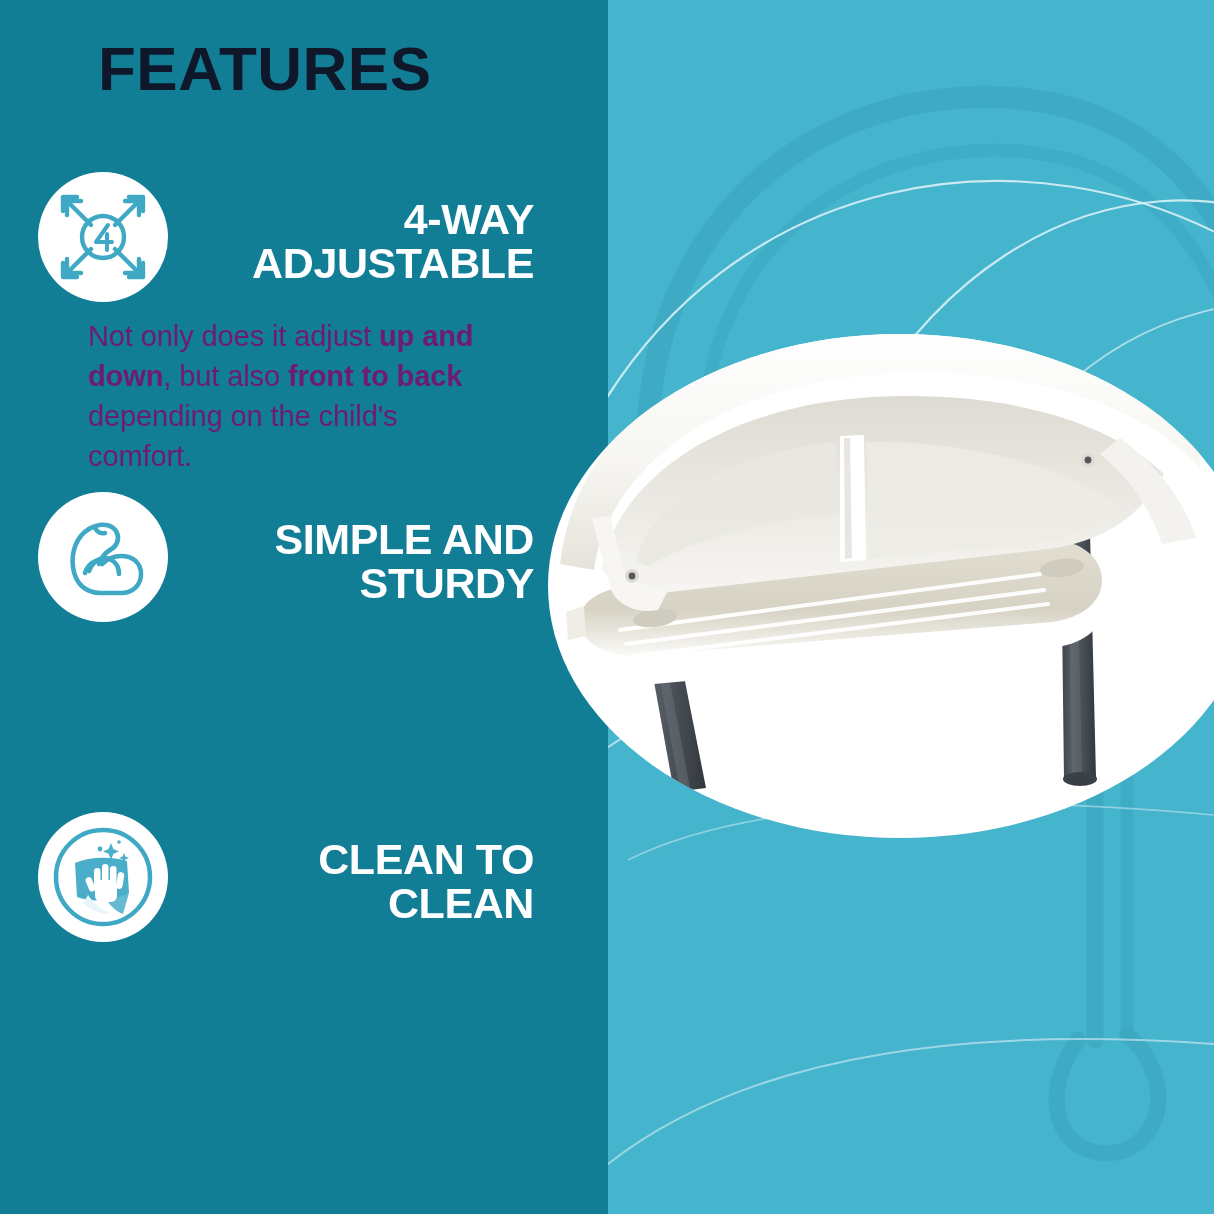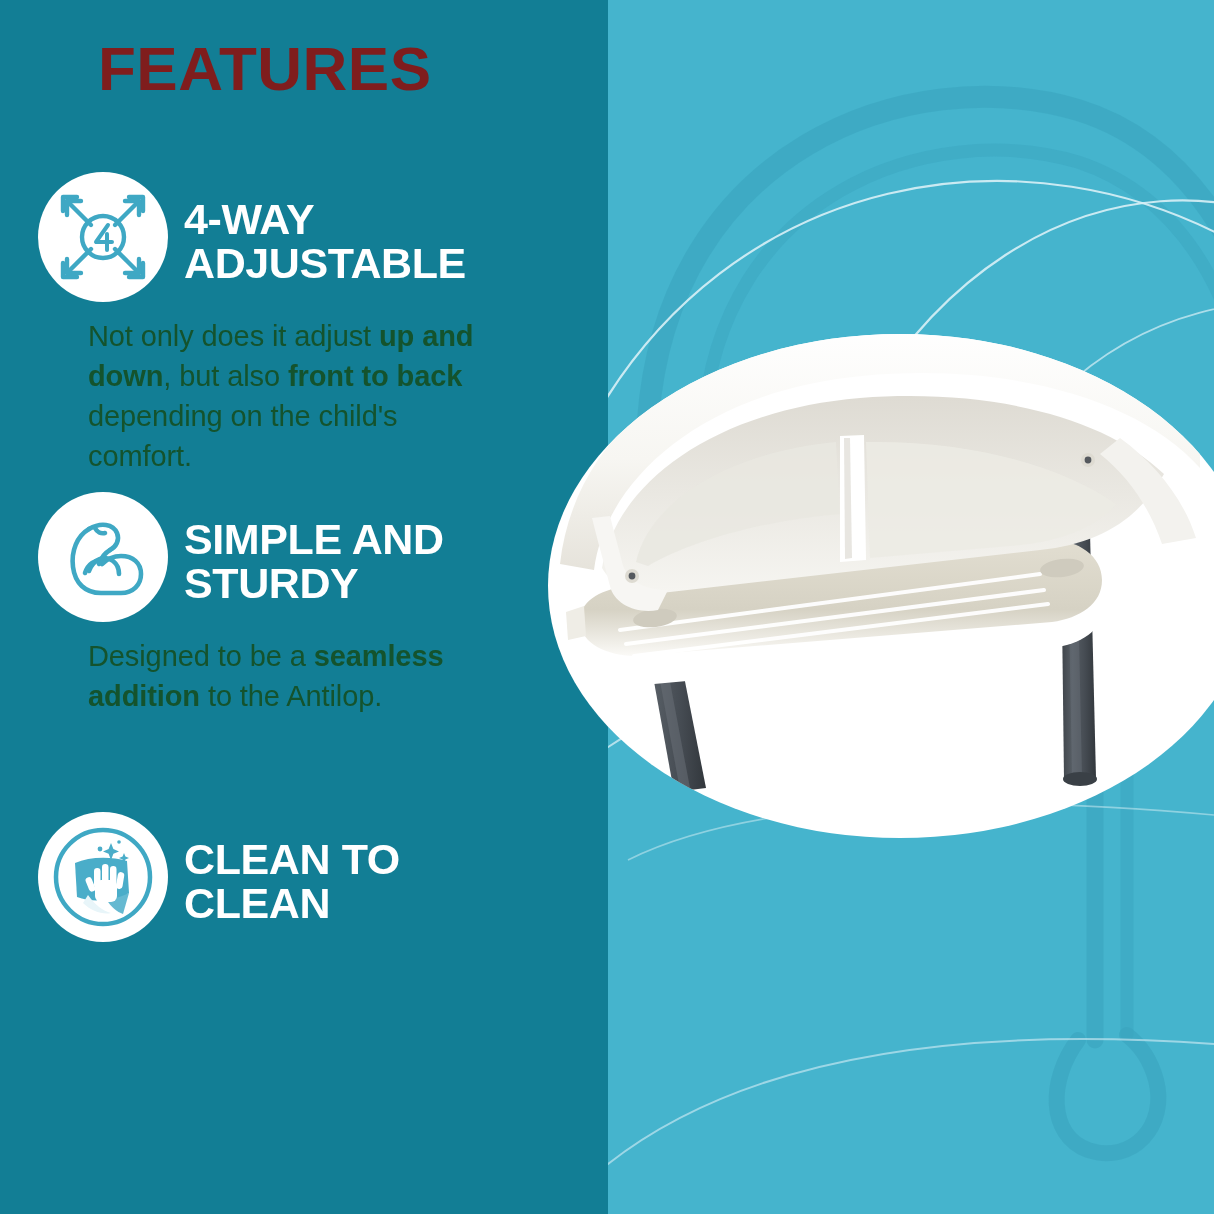--- a/index.html
+++ b/index.html
@@ -34,33 +34,33 @@
     z-index:5;
     overflow:hidden;
   }
   #photo-svg { position:absolute; left:0; top:0; }
 
   
   .features-title {
     position:absolute; left:98px; top:38px;
     font-size:62px; line-height:1;
     font-weight:bold;
-    color:#7f1d1d;
+    color:#0f172a;
     letter-spacing:0.5px;
     z-index:6;
     white-space:nowrap;
   }
 
   
   .feature { position:absolute; left:0; width:560px; z-index:6; }
   #feature-0 { top:178px; }
   #feature-1 { top:498px; }
   #feature-2 { top:818px; }
 
-  .feature-head { display:flex; align-items:flex-start; gap:16px; padding-left:38px; }
+  .feature-head { display:flex; align-items:flex-start; gap:16px; padding-left:38px;text-align:right; }
 
   .icon-badge {
     width:130px; height:130px; flex:0 0 130px;
     border-radius:50%;
     background:#ffffff;
     display:flex; align-items:center; justify-content:center;
     margin-top:-6px;
   }
   .icon-badge svg { display:block; }
 
@@ -68,21 +68,21 @@
     color:#ffffff;
     font-size:43px;
     line-height:1.02;
     font-weight:bold;
     letter-spacing:-0.4px;
     padding-top:20px;
     max-width:350px;
   }
 
   .feature-body {
-    color:#14532d;
+    color:#701a75;
     font-size:29px;
     line-height:1.38;
     padding-left:88px;
     padding-right:60px;
     padding-top:14px;
     letter-spacing:-0.1px;
   }
   .feature-body b { font-weight:bold; }
 </style>
 </head>
@@ -267,21 +267,20 @@
           <path d="M 34 62 C 38 50 50 46 58 52 C 62 55 64 60 64 65"></path>
           <path d="M 30 64 C 33 55 40 50 48 52"></path>
 
           <path d="M 55 41 C 50 44 46 49 44 55"></path>
 
           <path d="M 40 19 C 42 23 46 25 50 24"></path>
         </svg>
       </div>
       <div class="feature-title">SIMPLE AND STURDY</div>
     </div>
-    <div class="feature-body">Designed to be a <b>seamless addition</b> to the Antilop.</div>
   </div>
 
   <div class="feature" id="feature-2">
     <div class="feature-head">
       <div class="icon-badge">
         <svg width="104" height="104" viewBox="0 0 104 104">
 
           <circle cx="52" cy="52" r="47" fill="none" stroke="#3fa8c4" stroke-width="4.5"></circle>
 
           <path d="M 24 38 C 38 32 58 31 76 36 L 78 68 C 62 76 42 78 26 72 Z" fill="#4aadc9"></path>

